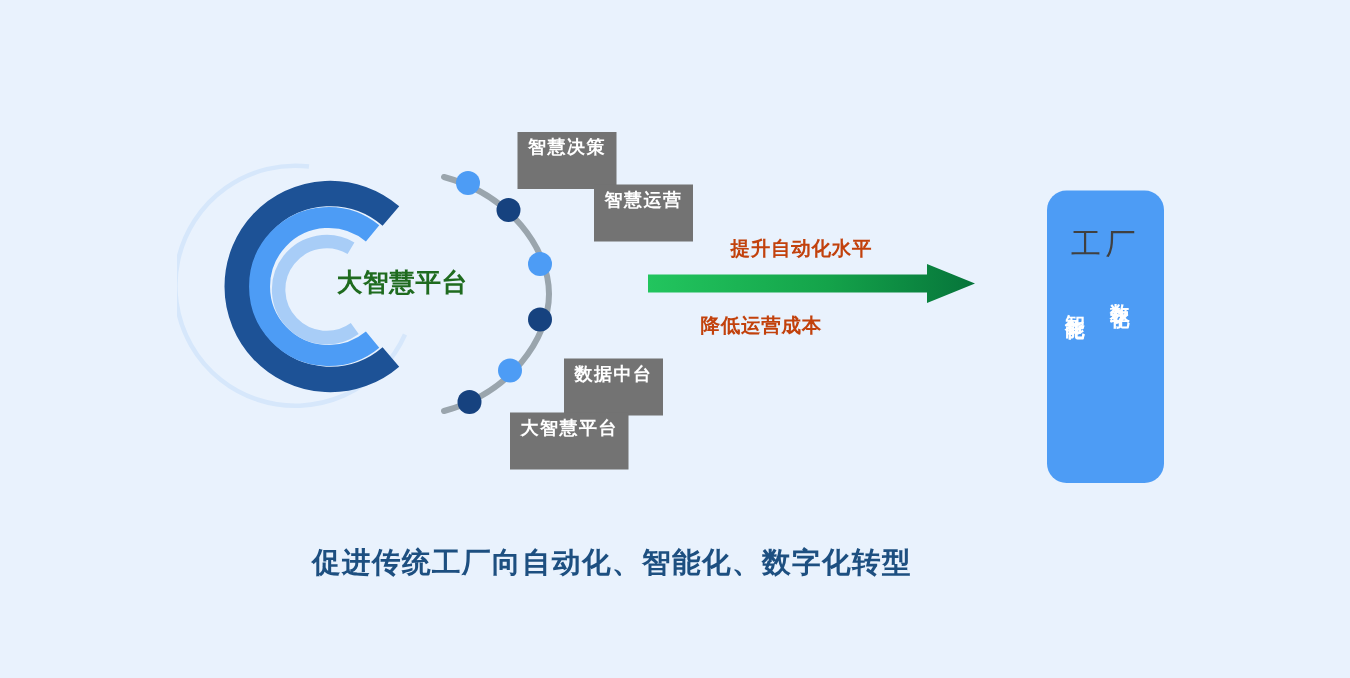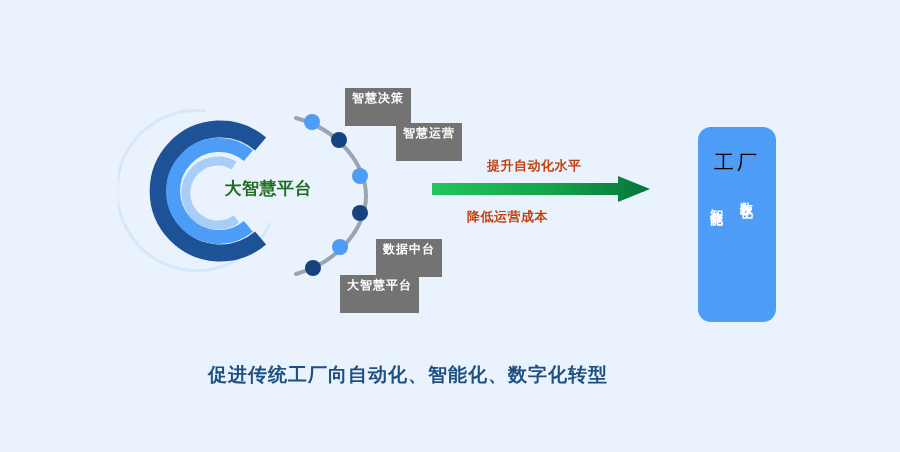--- a/index.html
+++ b/index.html
@@ -100,21 +100,21 @@
     background: #4d9cf5;
     border-radius: 13px;
   }
   #factory-title {
     position: absolute;
     left: 0;
     top: 22px;
     width: 78px;
     text-align: center;
     font-size: 20px;
-    color: #000000;
+    color: #404040;
     letter-spacing: 3px;
     white-space: nowrap;
   }
   #factory-cols {
     position: absolute;
     left: 0;
     top: 62px;
     width: 78px;
     height: 100px;
   }

